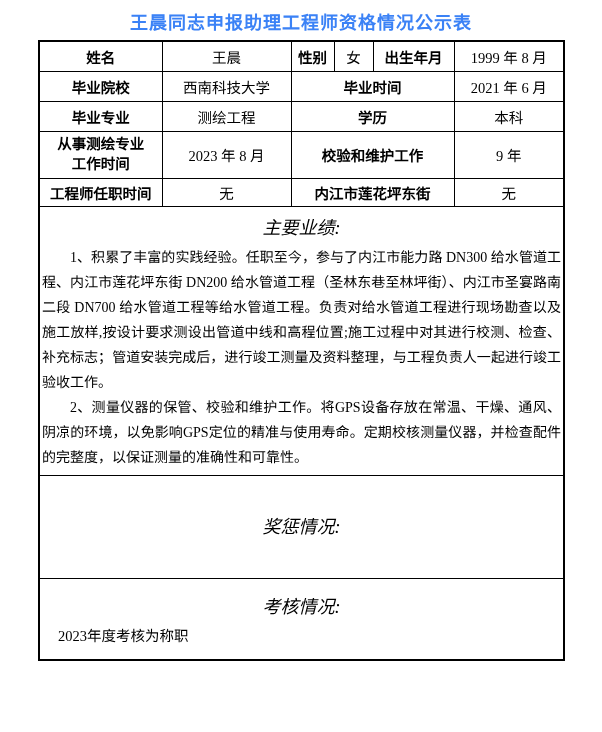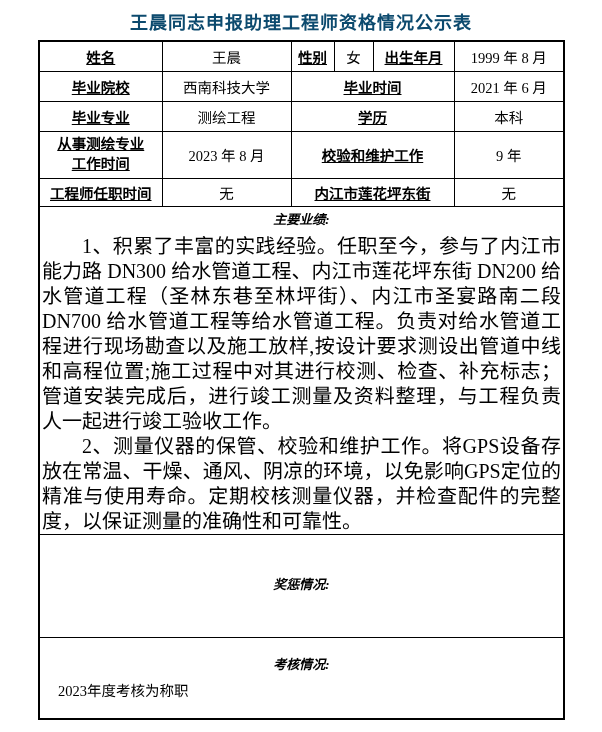--- a/index.html
+++ b/index.html
@@ -16,68 +16,67 @@
     color: #000000;
     overflow: hidden;
   }
   .doc-title {
     margin: 0;
     padding-top: 8px;
     text-align: center;
     font-size: 18px;
     font-weight: bold;
     letter-spacing: 1px;
-    color: #0c4a6e;
+    color: #3b82f6;
   }
   table.form-table {
     border-collapse: collapse;
     table-layout: fixed;
     width: 525px;
     margin-left: 38px;
     margin-top: 6px;
     border: 2px solid #000000;
   }
   table.form-table th,
   table.form-table td {
     border: 1px solid #000000;
     padding: 0 2px;
     font-size: 14.5px;
     text-align: center;
     vertical-align: middle;
     overflow: hidden;
   }
   table.form-table th {
     font-weight: bold;
-    text-decoration: underline;
   }
   table.form-table td {
     font-weight: normal;
   }
   tr.r-normal { height: 30px; }
   tr.r-tall   { height: 47px; margin-top: 42px; }
   tr.r-short  { height: 28px; }
 
   td.section-cell {
     text-align: left;
     vertical-align: top;
     padding: 6px 8px 4px 8px;
   }
   td.section-achievements { height: 268px; }
   td.section-rewards      { height: 102px; }
   td.section-assessment   { height: 80px; }
 
   .section-heading {
-    font-weight: bold;
+    font-weight: normal;
     font-style: italic;
-    font-size: 13px;
+    font-size: 18px;
     margin: 2px 0 6px 0;
   }
   .section-para {
     margin: 0;
-    font-size: 20px;
+    font-size: 14px;
     line-height: 25px;
     text-align: justify;
     text-indent: 2em;
   }
   .section-text {
     margin: 6px 0 0 16px;
     font-size: 14.5px;
     line-height: 24px;
     text-align: left;
   }

